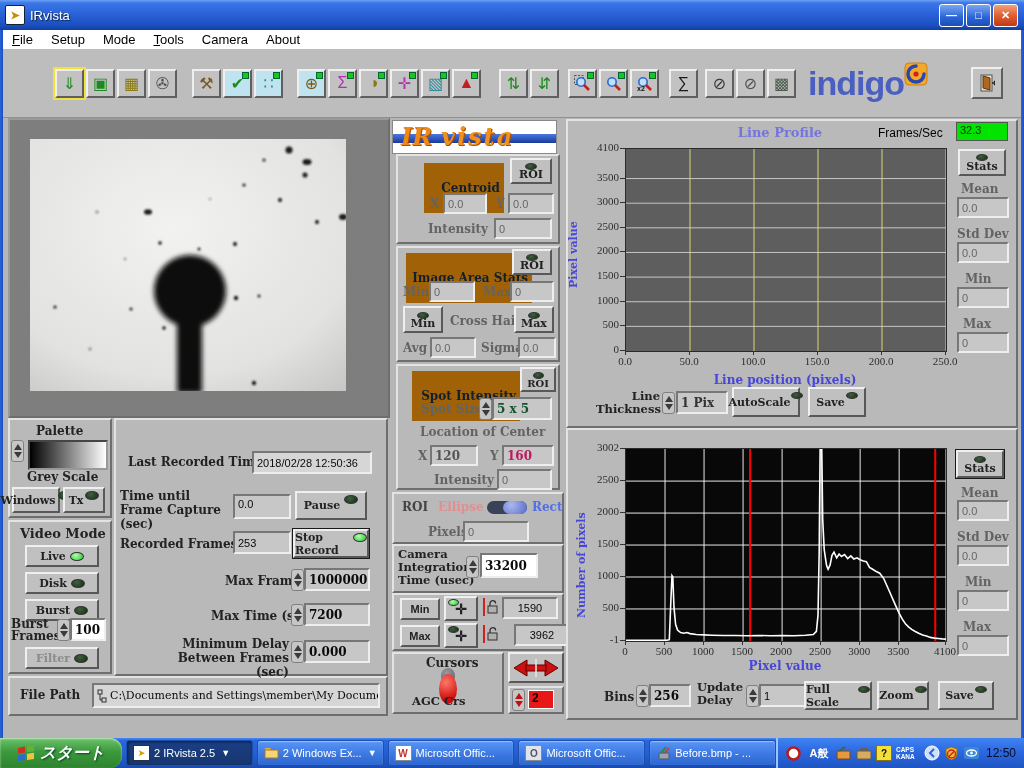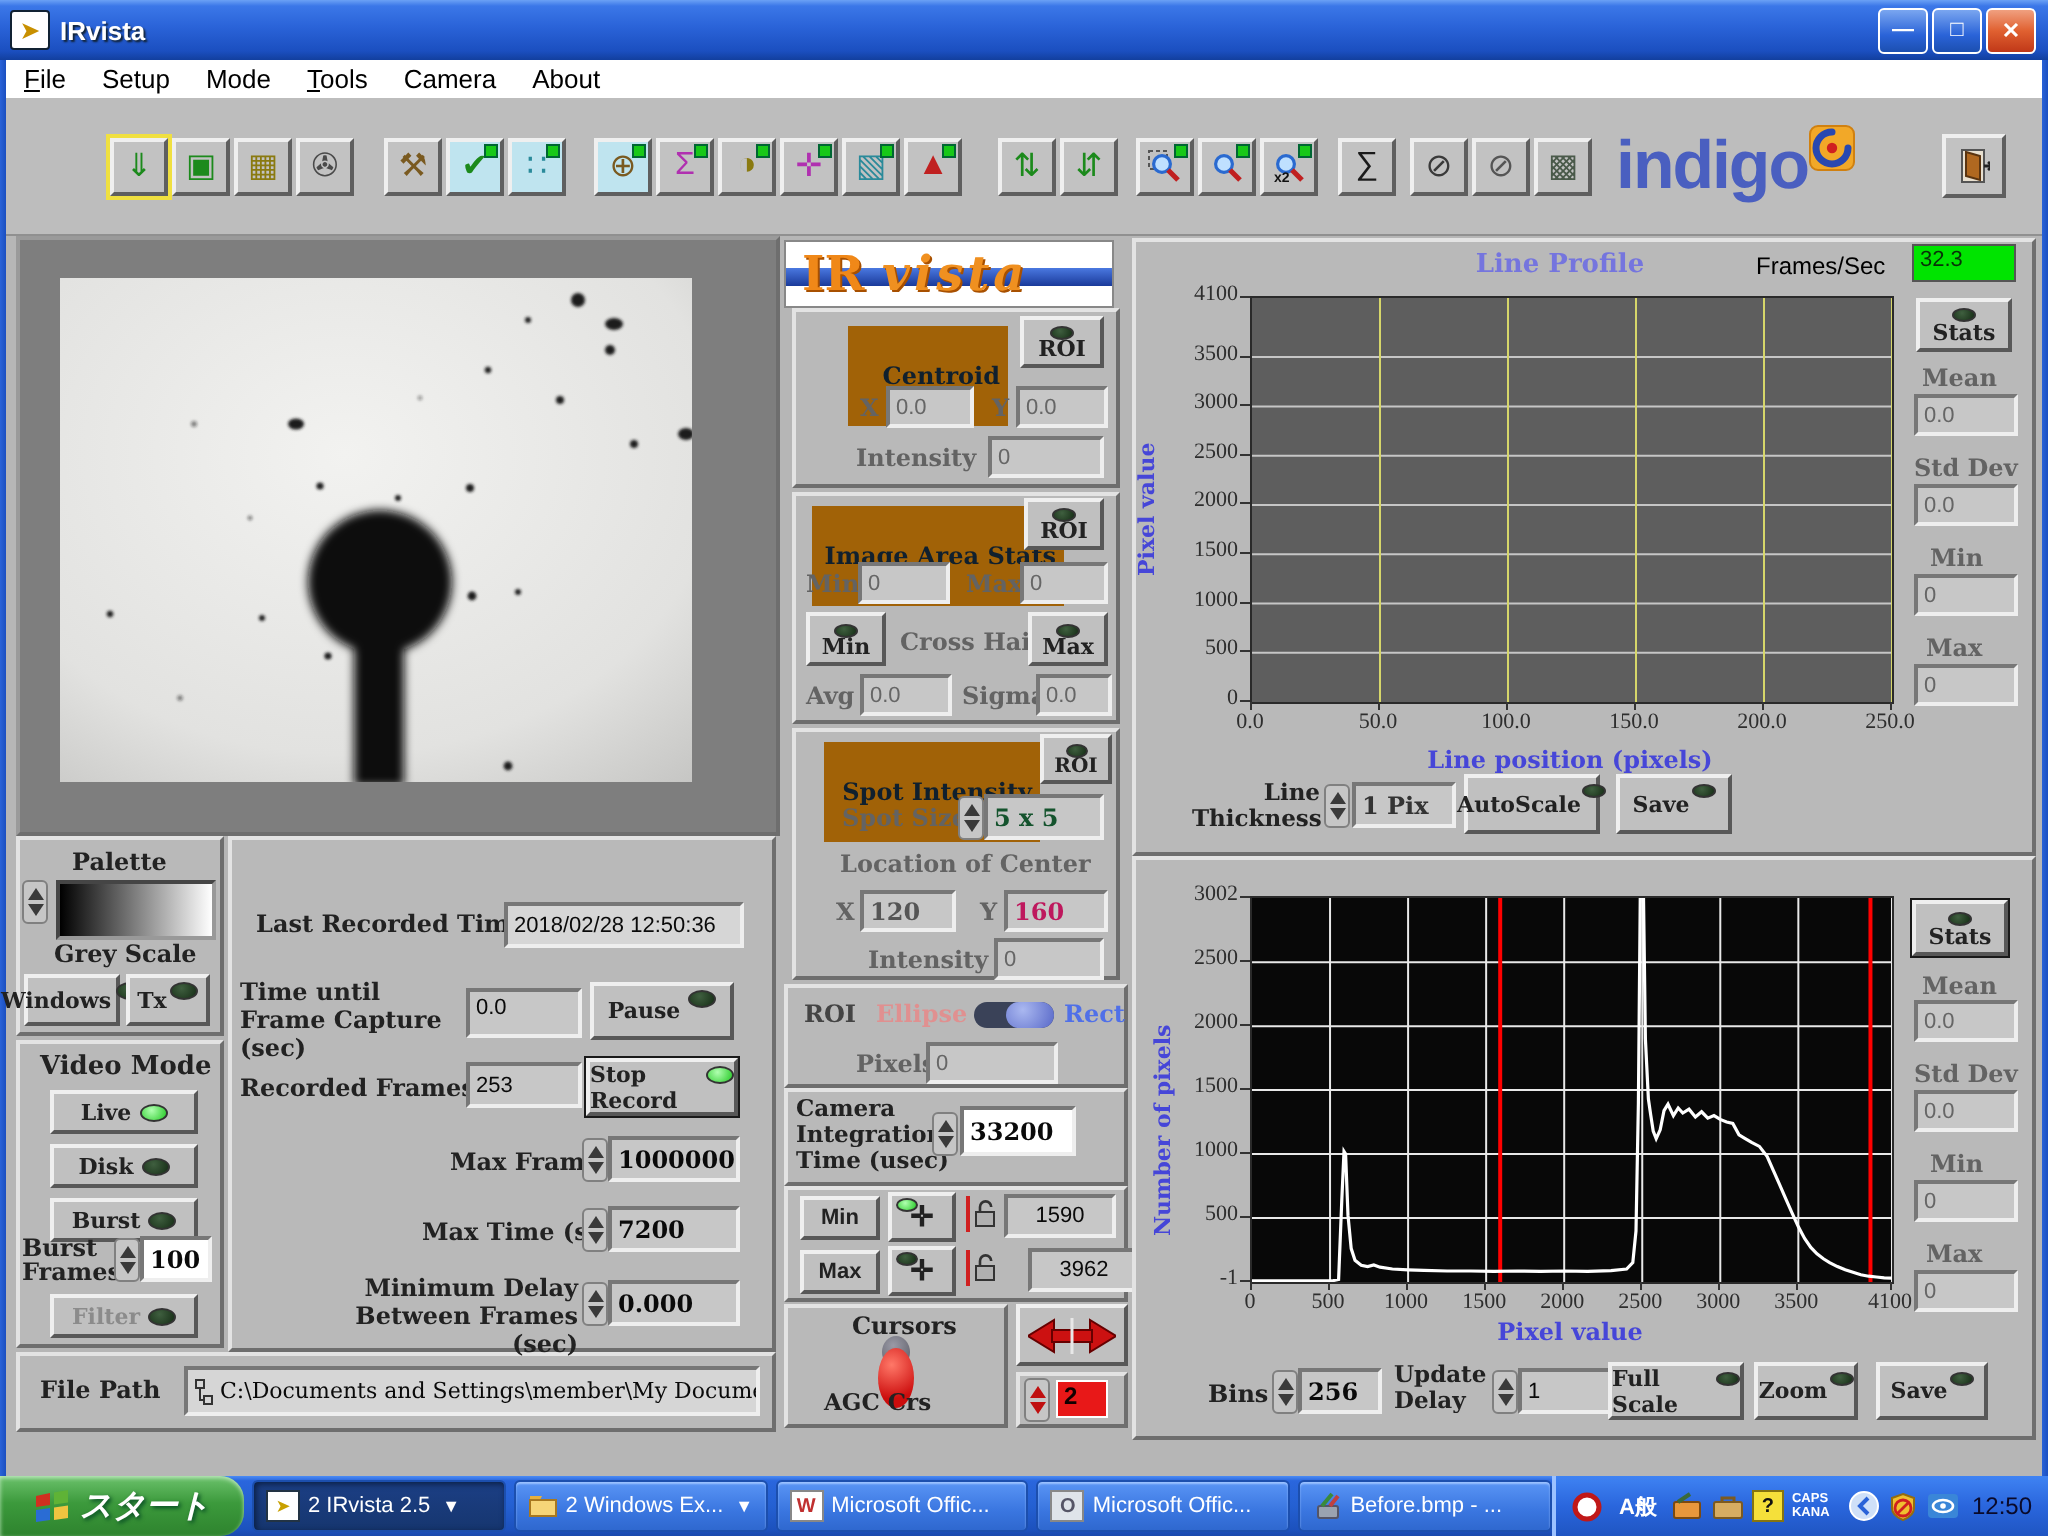--- a/index.html
+++ b/index.html
@@ -1,21 +1,21 @@
 <!DOCTYPE html>
 <html><head>
 <meta charset="utf-8">
 <style>
 html,body{margin:0;padding:0;background:#444}
 .screen{position:relative;width:1024px;height:768px;overflow:hidden;background:#b6b6b6;font-family:"Liberation Sans",sans-serif}
 .abs{position:absolute}
 .serif{font-family:"DejaVu Serif",serif;font-weight:bold}
 
 .titlebar{position:absolute;left:0;top:0;width:1024px;height:30px;background:linear-gradient(180deg,#6ba1f5 0%,#3b77e8 10%,#2a63d8 45%,#1b4fc0 85%,#123f9e 100%);display:flex;align-items:center;color:#fff}
-.titlebar .title{font-weight:bold;font-size:13px;text-shadow:1px 1px 1px #123;margin-left:5px}
+.titlebar .title{font-weight:normal;font-size:13px;text-shadow:1px 1px 1px #123;margin-left:5px}
 .appicon{width:18px;height:18px;margin-left:5px;background:#fff;border:1px solid #123;border-radius:2px;display:flex;align-items:center;justify-content:center;font-size:11px;color:#c89000;font-weight:bold}
 .winbtns{margin-left:auto;margin-right:6px;display:flex;gap:2px}
 .wbtn{width:23px;height:21px;border-radius:3px;border:1px solid #fff;display:flex;align-items:center;justify-content:center;color:#fff;font-size:11px;font-weight:bold;background:linear-gradient(180deg,#7aa6f0,#2a63d8 60%,#1c4fb0);cursor:pointer}
 .wbtn.close{background:linear-gradient(180deg,#f0a080,#e06030 50%,#c03818)}
 .menubar{position:absolute;left:3px;top:30px;width:1018px;height:19px;background:#fff;border-bottom:1px solid #999;display:flex;align-items:center;font-size:13px;color:#000}
 .mitem{padding:1px 9px;cursor:pointer}
 .toolbar{position:absolute;left:3px;top:49px;width:1018px;height:69px;background:#bdbdbd;display:flex;align-items:center;box-sizing:border-box;padding-left:52px;border-bottom:1px solid #909090}
 .tbtn{position:relative;width:29px;height:29px;border-top:2px solid #efefef;border-left:2px solid #efefef;border-right:2px solid #5f5f5f;border-bottom:2px solid #5f5f5f;background:#c2c2c2;margin-right:2px;display:flex;align-items:center;justify-content:center;font-size:16px;cursor:pointer;flex:none}
 .tbtn .gled{position:absolute;top:1px;right:1px;width:7px;height:7px;background:#18c818;border:1px solid #063;box-sizing:border-box}
 .tbtn.hl{outline:2px solid #f0e040}
@@ -307,21 +307,21 @@
   <div class="lblb" style="left:211px;top:609px">Max Time (sec)</div>
   <span class="spin" style="left:291px;top:604px"></span>
   <div class="fld en bserif" style="left:304px;top:603px;width:66px;height:23px">7200</div>
 
   <div class="lblb" style="left:163px;top:637px;width:126px;white-space:normal;line-height:14px;text-align:right">Minimum Delay Between Frames (sec)</div>
   <span class="spin" style="left:291px;top:641px"></span>
   <div class="fld en bserif" style="left:304px;top:640px;width:66px;height:23px">0.000</div>
 
   <div class="abs" style="left:392px;top:120px;width:163px;height:32px;background:#fff;border:1px solid #888;overflow:hidden">
     <div class="abs" style="left:0;top:13px;width:163px;height:9px;background:linear-gradient(180deg,#4a78e0,#1a3a9a)"></div>
-    <span class="abs serif" style="left:8px;top:1px;font-size:24px;color:#f08818;text-shadow:1px 1px 0 #a85000">IR</span>
+    <span class="abs serif" style="left:8px;top:1px;font-style:italic;font-size:24px;color:#f08818;text-shadow:1px 1px 0 #a85000">IR</span>
     <span class="abs serif" style="left:48px;top:1px;font-style:italic;font-size:24px;letter-spacing:2px;color:#f09020;text-shadow:1px 1px 0 #a85000">vista</span>
   </div>
 
   <div class="p3d" style="left:396px;top:154px;width:164px;height:90px"></div>
   <div class="lblb hlt" style="left:424px;top:163px;width:72px">Centroid</div>
   <div class="btn3d" style="left:510px;top:158px;width:42px;height:26px;flex-direction:column;gap:0;padding-top:1px">
       <i class="led" style="width:10px;height:5px"></i>
       <span style="line-height:10px">ROI</span>
     </div>
   <div class="lblb dis" style="left:430px;top:197px">X</div>

